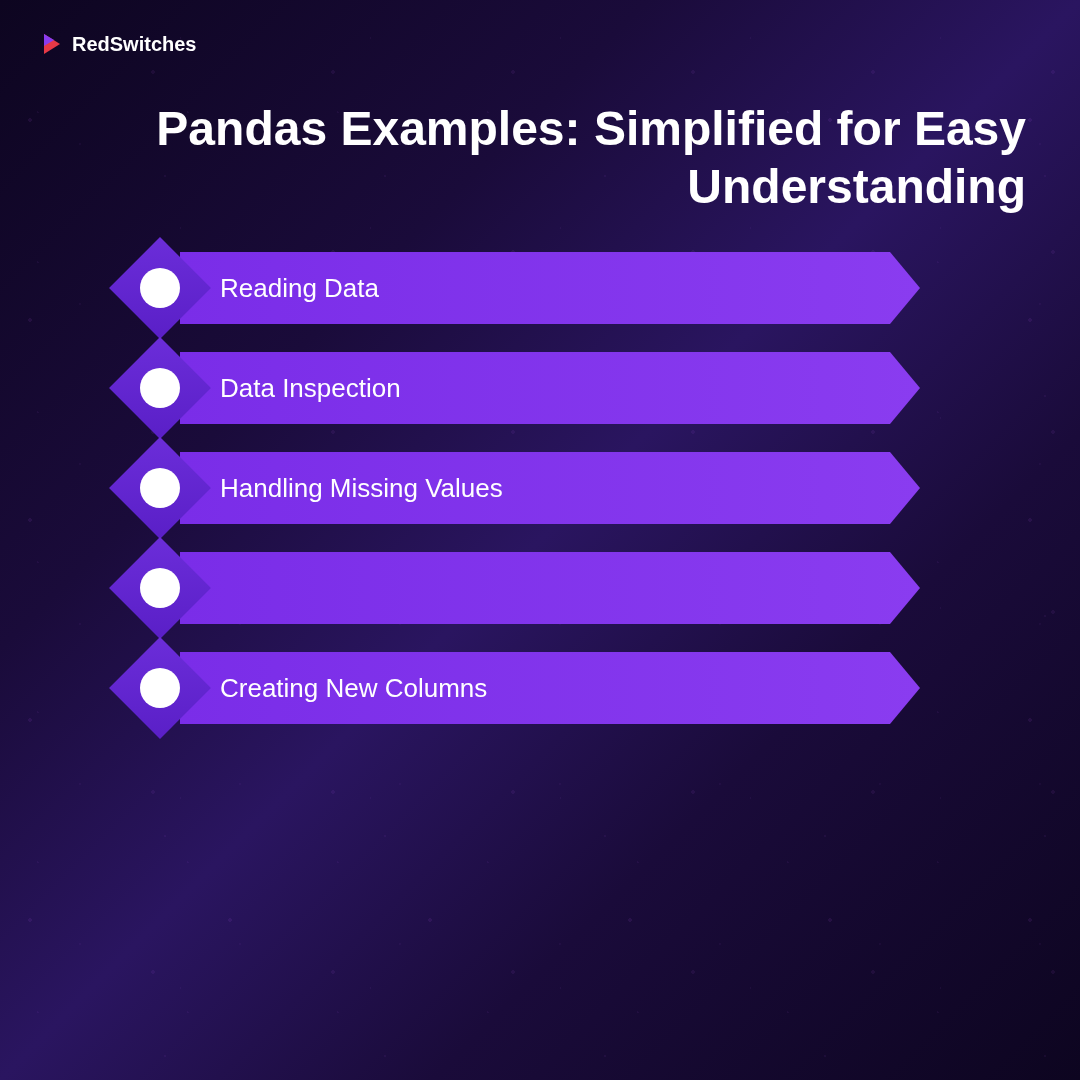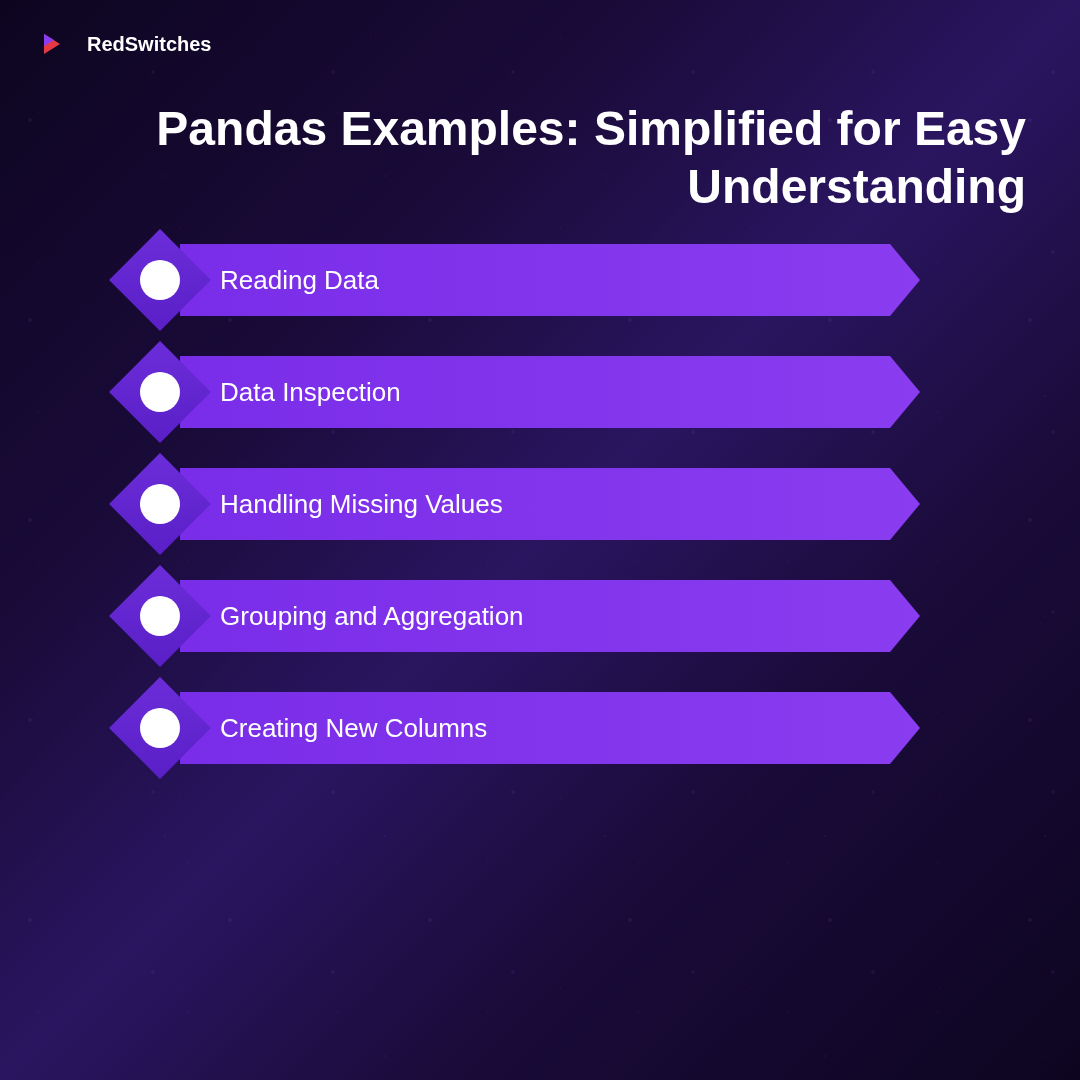--- a/index.html
+++ b/index.html
@@ -35,21 +35,21 @@
       background-size: 200px 200px, 150px 150px, 180px 180px, 220px 220px, 160px 160px, 190px 190px;
       opacity: 0.6;
     }
 
     .logo-container {
       position: absolute;
       top: 32px;
       left: 40px;
       display: flex;
       align-items: center;
-      gap: 23px;
+      gap: 8px;
     }
 
     .logo-icon {
       width: 24px;
       height: 24px;
     }
 
     .logo-text {
       color: #ffffff;
       font-size: 20px;
@@ -64,27 +64,27 @@
       color: #ffffff;
       font-size: 48px;
       font-weight: 800;
       text-align: right;
       line-height: 1.2;
       width: 90%;
     }
 
     .items-container {
       position: absolute;
-      top: 244px;
+      top: 252px;
       left: 50%;
       transform: translateX(-50%);
       width: 760px;
       display: flex;
       flex-direction: column;
-      gap: 40px;
+      gap: 28px;
       justify-content: space-between;
     }
 
     .item {
       position: relative;
       height: 72px;
       display: flex;
       align-items: center;
     }
 
@@ -169,21 +169,20 @@
     <div class="circle"></div>
     <div class="arrow-bar"></div>
     <span class="item-label">Handling Missing Values</span>
   </div>
 
 
   <div class="item">
     <div class="diamond"></div>
     <div class="circle"></div>
     <div class="arrow-bar"></div>
-    <span class="item-label">Grouping and Aggregation</span>
   </div>
 
   <div class="item">
     <div class="diamond"></div>
     <div class="circle"></div>
     <div class="arrow-bar"></div>
     <span class="item-label">Creating New Columns</span>
   </div>
 
 

